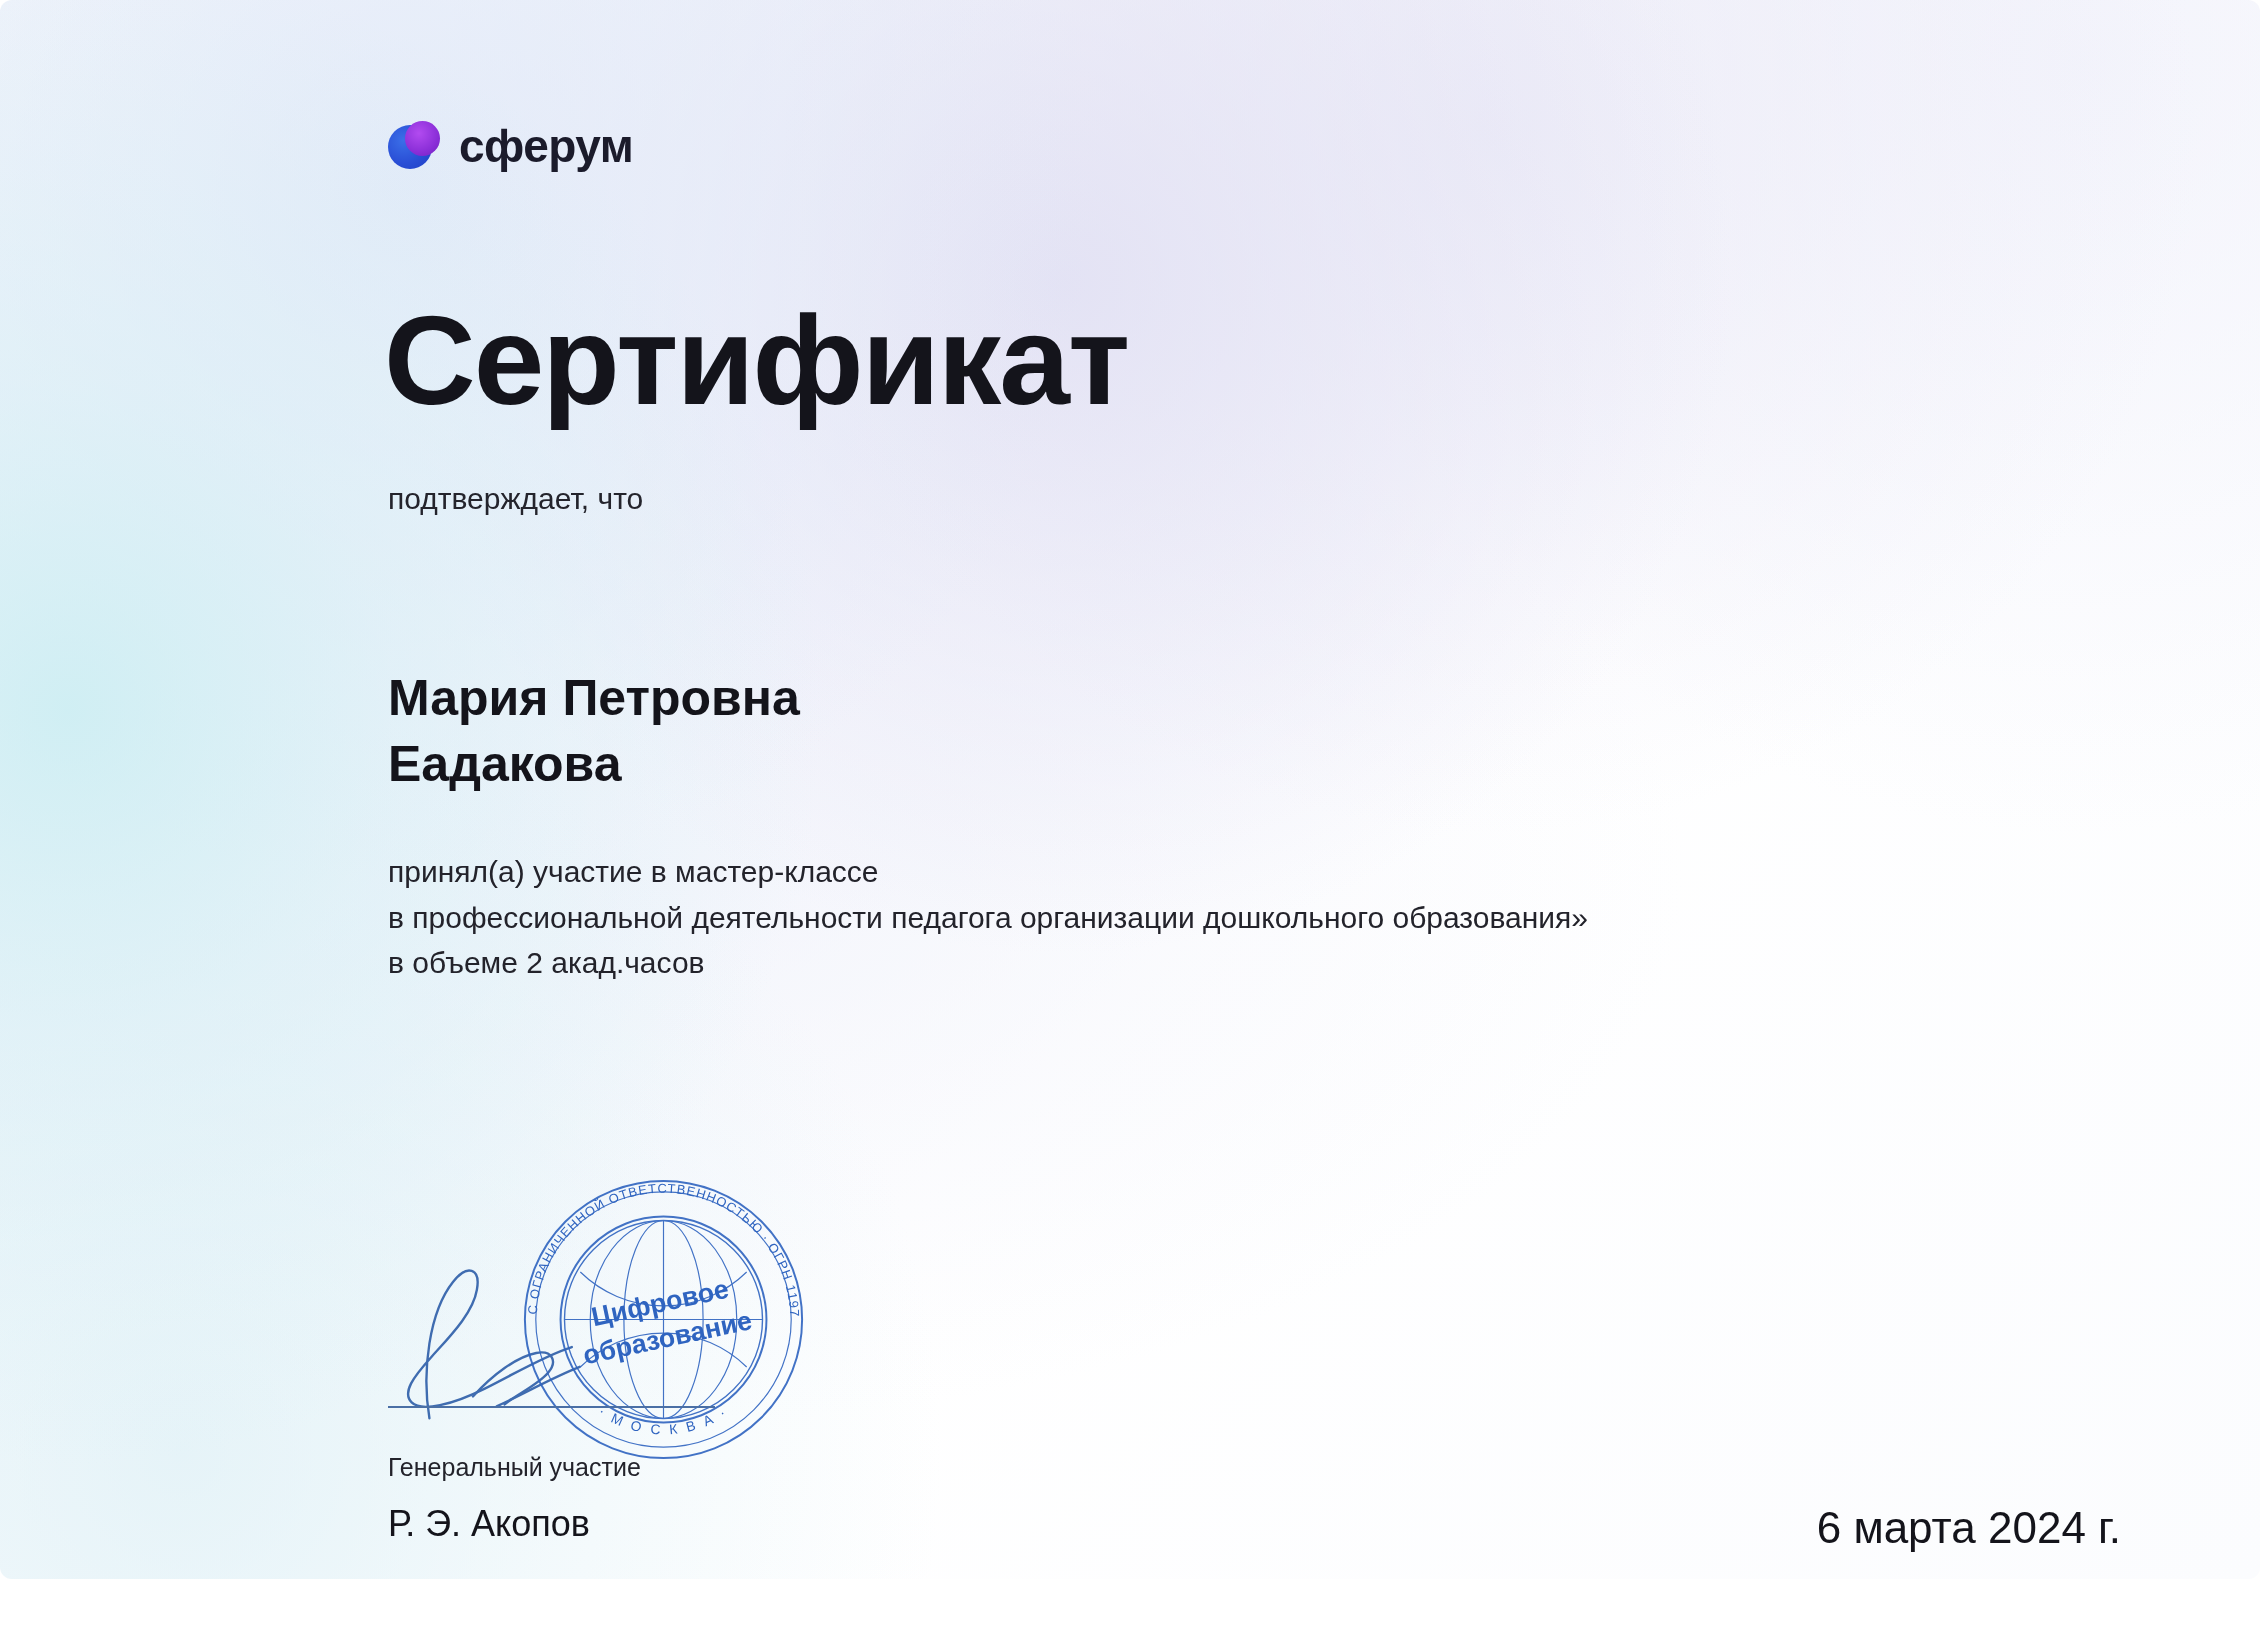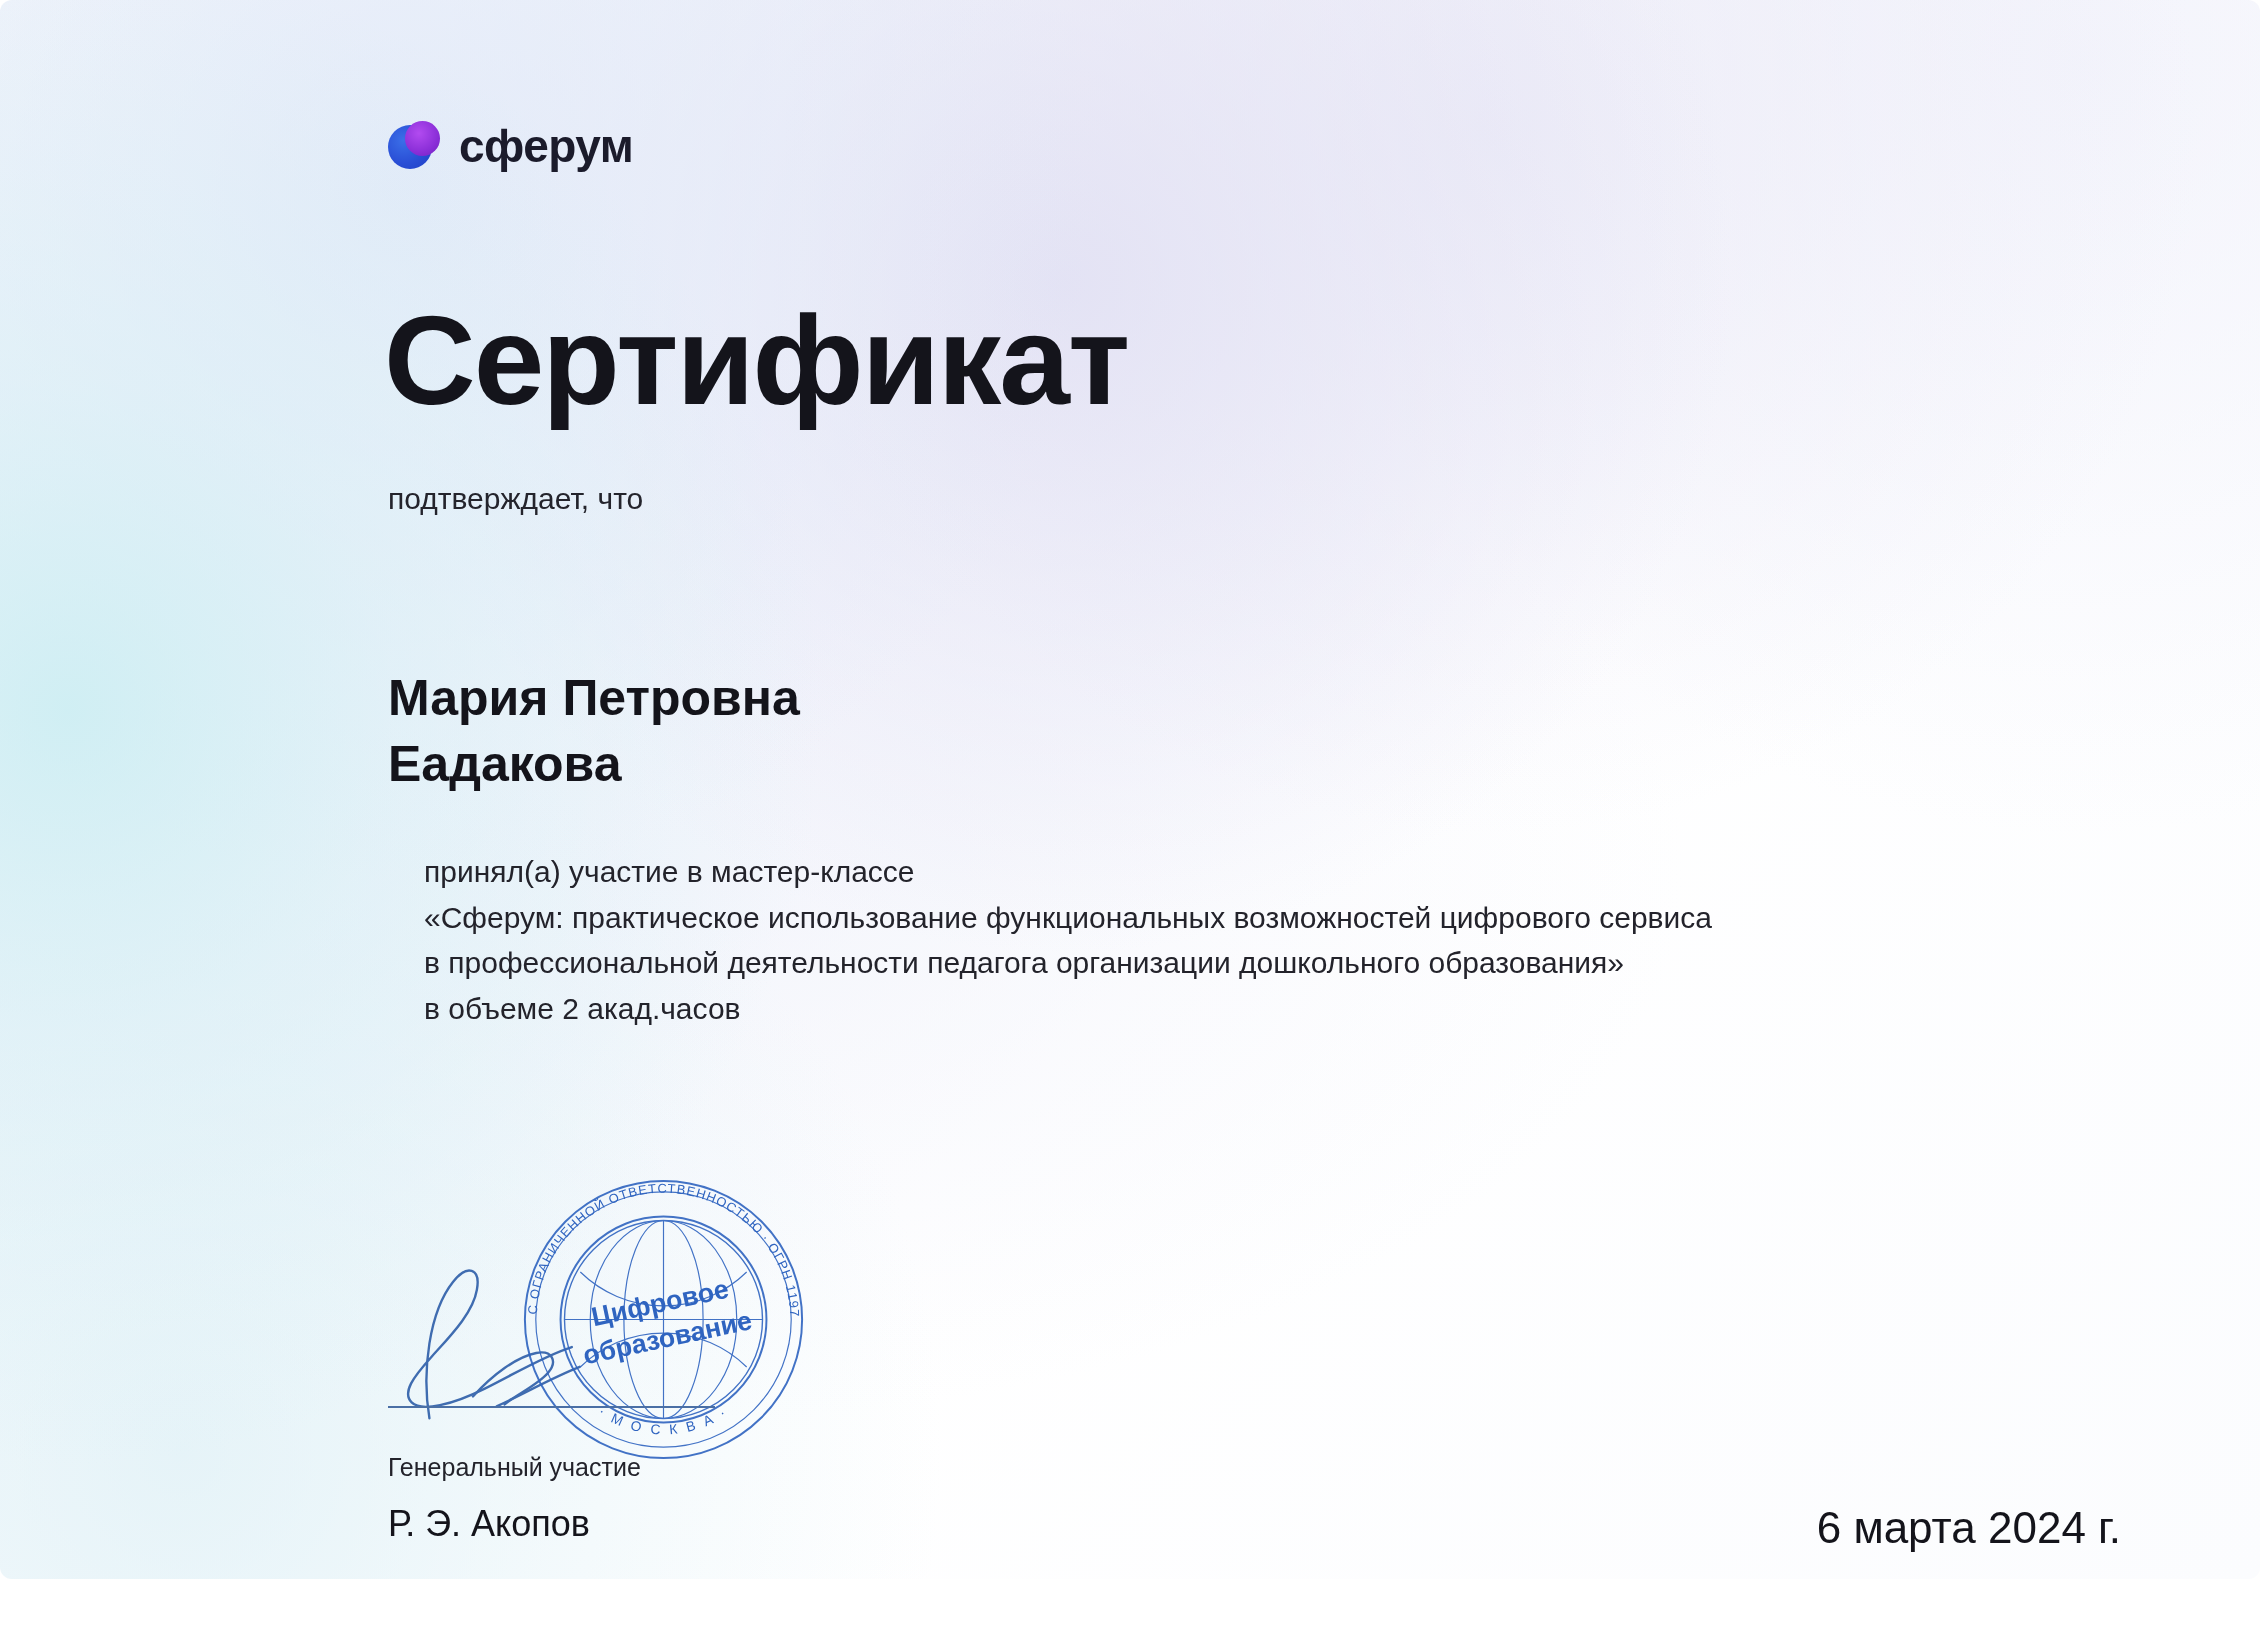--- a/index.html
+++ b/index.html
@@ -106,21 +106,21 @@
   
   .description {
     position: absolute;
     left: 388px;
     top: 849px;
     font-size: 30px;
     line-height: 1.52;
     color: #23232b;
     max-width: 1703px;
   }
-  .description div { white-space: nowrap; margin-left: 36px; }
+  .description div { white-space: nowrap; }
 
   
   .sign-area {
     position: absolute;
     left: 388px;
     top: 1163px;
     width: 515px;
     height: 287px;
   }
   .sign-svg {
@@ -182,21 +182,20 @@
   <div class="title">Сертификат</div>
   <div class="subtitle">подтверждает, что</div>
 
   <div class="recipient">
     <div>Мария Петровна</div>
     <div>Еадакова</div>
   </div>
 
   <div class="description">
     <div>принял(а) участие в мастер-классе</div>
-    <div>«Сферум: практическое использование функциональных возможностей цифрового сервиса</div>
     <div>в профессиональной деятельности педагога организации дошкольного образования»</div>
     <div>в объеме 2 акад.часов</div>
   </div>
 
   <div class="sign-area">
 
     <svg class="sign-svg" width="356" height="287" viewBox="0 0 360 290">
       <g fill="none" stroke="#3f6cb0" stroke-width="2.4" stroke-linecap="round">
         <path d="M52 258 C 44 210, 52 150, 76 120 C 90 102, 104 106, 100 128
                  C 96 152, 72 176, 54 196 C 36 216, 24 232, 34 242

